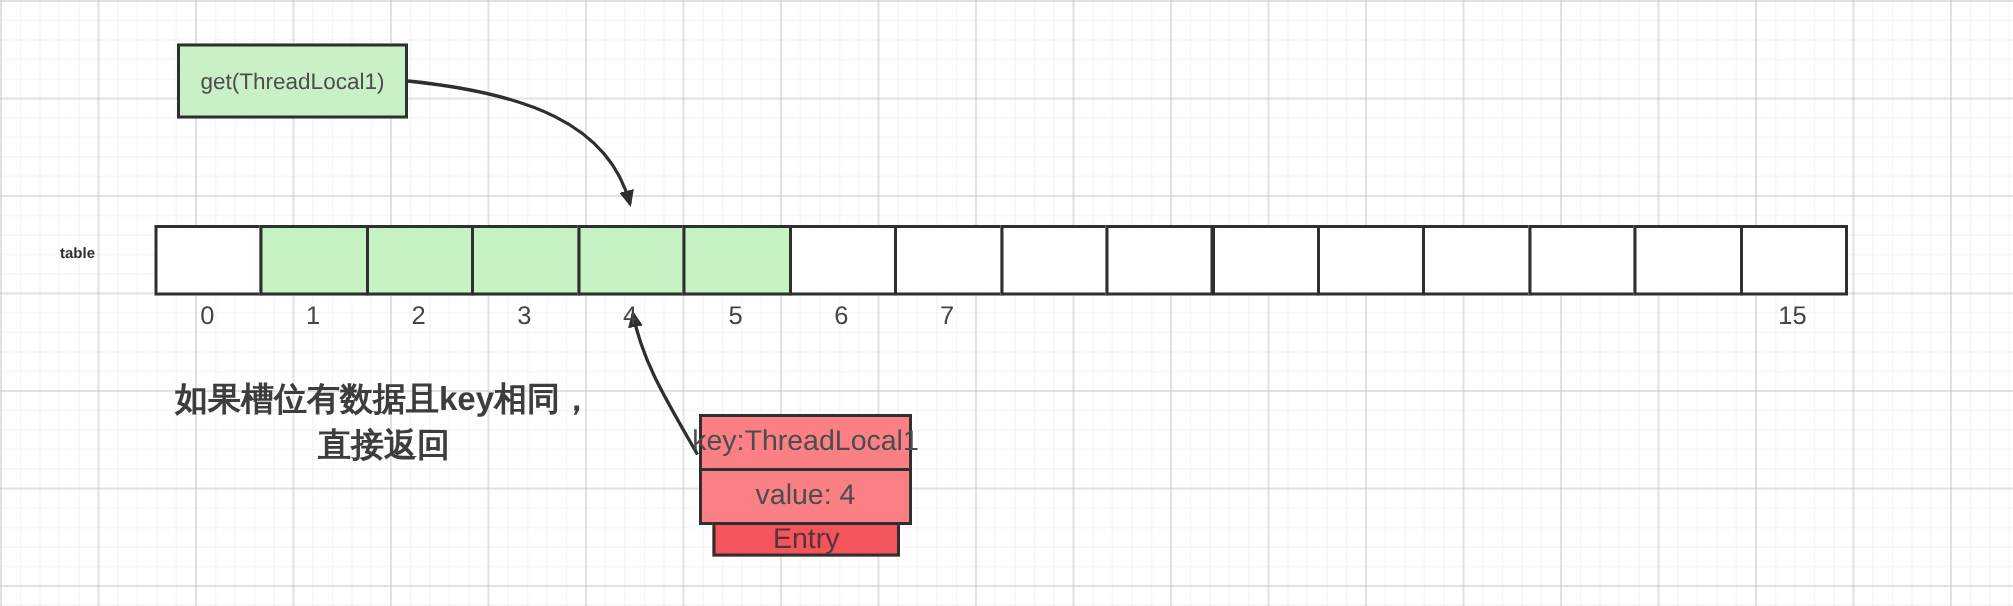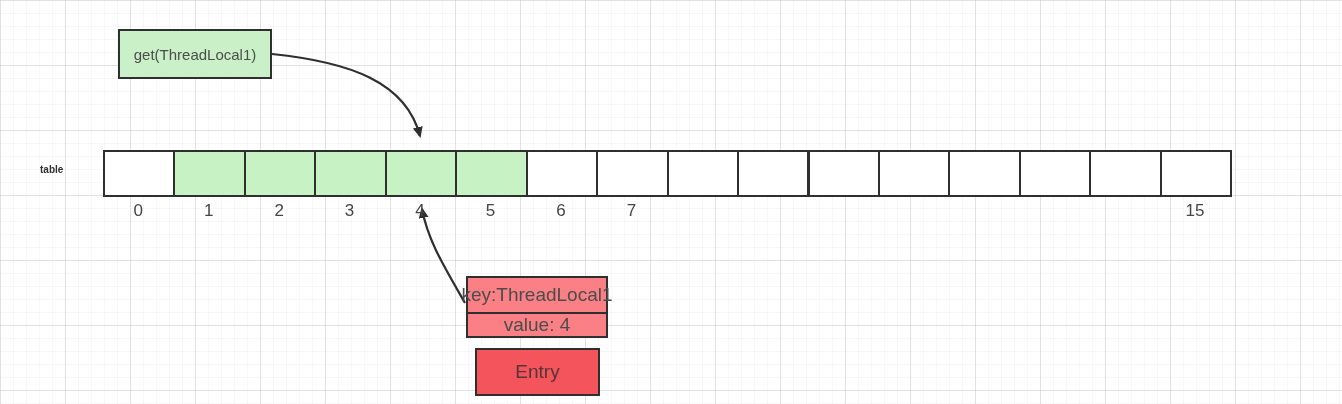--- a/index.html
+++ b/index.html
@@ -58,22 +58,22 @@
     color: #3d3d3d;
   }
 
   .stack-box {
     position: absolute; box-sizing: border-box;
     border: 2px solid var(--border, #2f2f2f);
     display: flex; align-items: center; justify-content: center;
     font-size: 19px; color: #4c4c4c;
   }
   #entry-key   { left: 466px; top: 276px; width: 142px; height: 38px; background: var(--pink, #fa8086); }
-  #entry-value { left: 466px; top: 312px; width: 142px; height: 26px; background: var(--pink, #fa8086); align-items: center; }
-  #entry-tag   { left: 475px; top: 348px; width: 125px; height: 48px; background: var(--red, #f4555c); color: #553537; }
+  #entry-value { left: 466px; top: 312px; width: 142px; height: 38px; background: var(--pink, #fa8086); align-items: center; }
+  #entry-tag   { left: 475px; top: 348px; width: 125px; height: 23px; background: var(--red, #f4555c); color: #553537; }
 
   #arrow-layer {
     position: absolute; left: 0; top: 0;
     width: 1342px; height: 404px;
     pointer-events: none;
   }
 </style>
 </head>
 <body>
 
@@ -117,20 +117,22 @@
     <div class="idx-label" style="left: 243.9px; width: 70.45px;">2</div>
     <div class="idx-label" style="left: 314.35px; width: 70.45px;">3</div>
     <div class="idx-label" style="left: 384.8px; width: 70.45px;">4</div>
     <div class="idx-label" style="left: 455.25px; width: 70.45px;">5</div>
     <div class="idx-label" style="left: 525.7px; width: 70.45px;">6</div>
     <div class="idx-label" style="left: 596.15px; width: 70.45px;">7</div>
     <div class="idx-label" style="left: 1159.75px; width: 70.45px;">15</div>
   </div>
 
 <div id="annotation" class="abs">
+  <div>如果槽位有数据且key相同，</div>
+  <div>直接返回</div>
 </div>
 
 <div id="entry-key" class="stack-box">
   <span>key:ThreadLocal1</span>
 </div>
 <div id="entry-value" class="stack-box">
   <span>value: 4</span>
 </div>
 <div id="entry-tag" class="stack-box">
   <span>Entry</span>

